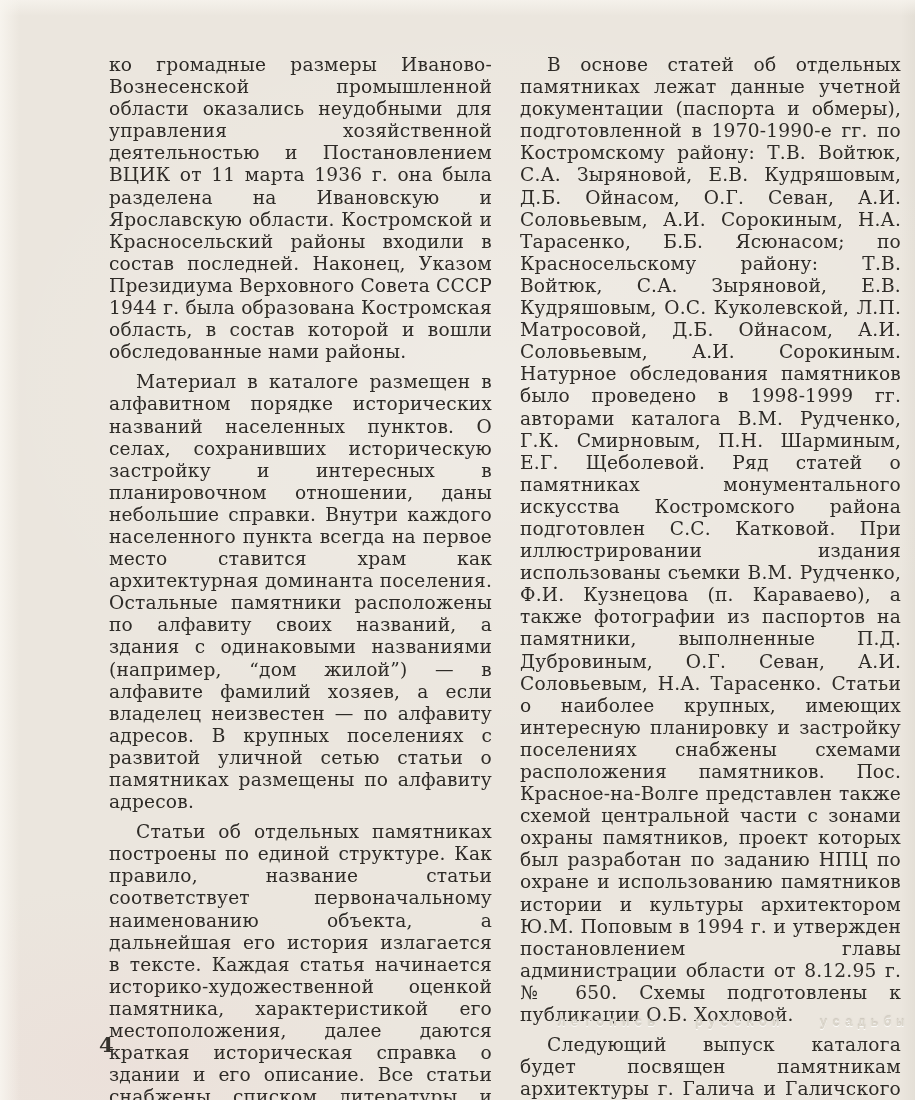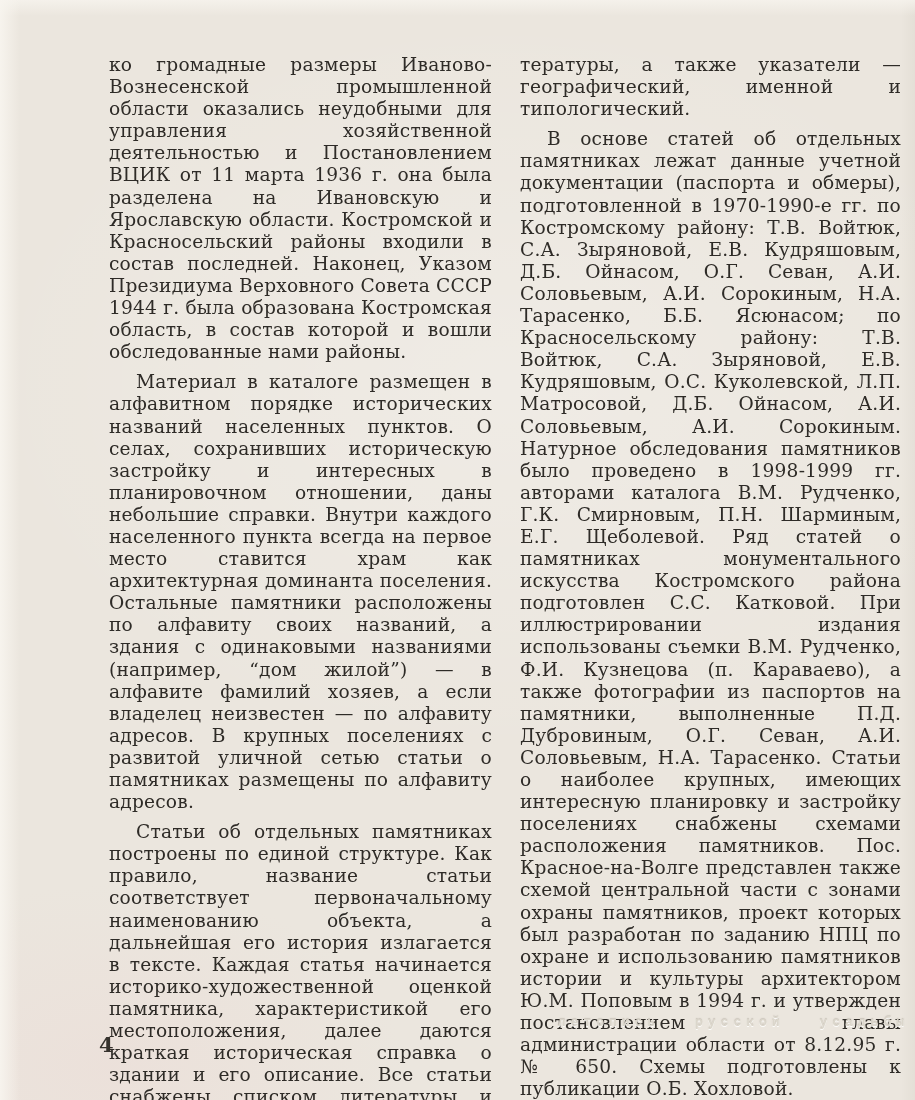--- a/index.html
+++ b/index.html
@@ -66,21 +66,20 @@
 
 <div class="scan-page">
 
   <div class="column col-left">
     <p class="para">ко громадные размеры Иваново-Вознесенской промышленной области оказались неудобными для управления хозяйственной деятельностью и Постановлением ВЦИК от 11 марта 1936 г. она была разделена на Ивановскую и Ярославскую области. Костромской и Красносельский районы входили в состав последней. Наконец, Указом Президиума Верховного Совета СССР 1944 г. была образована Костромская область, в состав которой и вошли обследованные нами районы.</p>
     <p class="para ind">Материал в каталоге размещен в алфавитном порядке исторических названий населенных пунктов. О селах, сохранивших историческую застройку и интересных в планировочном отношении, даны небольшие справки. Внутри каждого населенного пункта всегда на первое место ставится храм как архитектурная доминанта поселения. Остальные памятники расположены по алфавиту своих названий, а здания с одинаковыми названиями (например, “дом жилой”) — в алфавите фамилий хозяев, а если владелец неизвестен — по алфавиту адресов. В крупных поселениях с развитой уличной сетью статьи о памятниках размещены по алфавиту адресов.</p>
     <p class="para ind">Статьи об отдельных памятниках построены по единой структуре. Как правило, название статьи соответствует первоначальному наименованию объекта, а дальнейшая его история излагается в тексте. Каждая статья начинается историко-художественной оценкой памятника, характеристикой его местоположения, далее даются краткая историческая справка о здании и его описание. Все статьи снабжены списком литературы и архивных упоминаний о памятнике. В конце книги помещен список ли-</p>
   </div>
 
   <div class="column col-right">
-    <p class="para">тературы, а также указатели — географический, именной и типологический.</p>
     <p class="para ind">В основе статей об отдельных памятниках лежат данные учетной документации (паспорта и обмеры), подготовленной в 1970-1990-е гг. по Костромскому району: Т.В. Войтюк, С.А. Зыряновой, Е.В. Кудряшовым, Д.Б. Ойнасом, О.Г. Севан, А.И. Соловьевым, А.И. Сорокиным, Н.А. Тарасенко, Б.Б. Ясюнасом; по Красносельскому району: Т.В. Войтюк, С.А. Зыряновой, Е.В. Кудряшовым, О.С. Куколевской, Л.П. Матросовой, Д.Б. Ойнасом, А.И. Соловьевым, А.И. Сорокиным. Натурное обследования памятников было проведено в 1998-1999 гг. авторами каталога В.М. Рудченко, Г.К. Смирновым, П.Н. Шарминым, Е.Г. Щеболевой. Ряд статей о памятниках монументального искусства Костромского района подготовлен С.С. Катковой. При иллюстрировании издания использованы съемки В.М. Рудченко, Ф.И. Кузнецова (п. Караваево), а также фотографии из паспортов на памятники, выполненные П.Д. Дубровиным, О.Г. Севан, А.И. Соловьевым, Н.А. Тарасенко. Статьи о наиболее крупных, имеющих интересную планировку и застройку поселениях снабжены схемами расположения памятников. Пос. Красное-на-Волге представлен также схемой центральной части с зонами охраны памятников, проект которых был разработан по заданию НПЦ по охране и использованию памятников истории и культуры архитектором Ю.М. Поповым в 1994 г. и утвержден постановлением главы администрации области от 8.12.95 г. № 650. Схемы подготовлены к публикации О.Б. Хохловой.</p>
     <p class="para ind">Следующий выпуск каталога будет посвящен памятникам архитектуры г. Галича и Галичского района.</p>
   </div>
 
   <div class="page-number">4</div>
 
   <div class="watermark">летопись русской усадьбы</div>
 
 </div>
 

